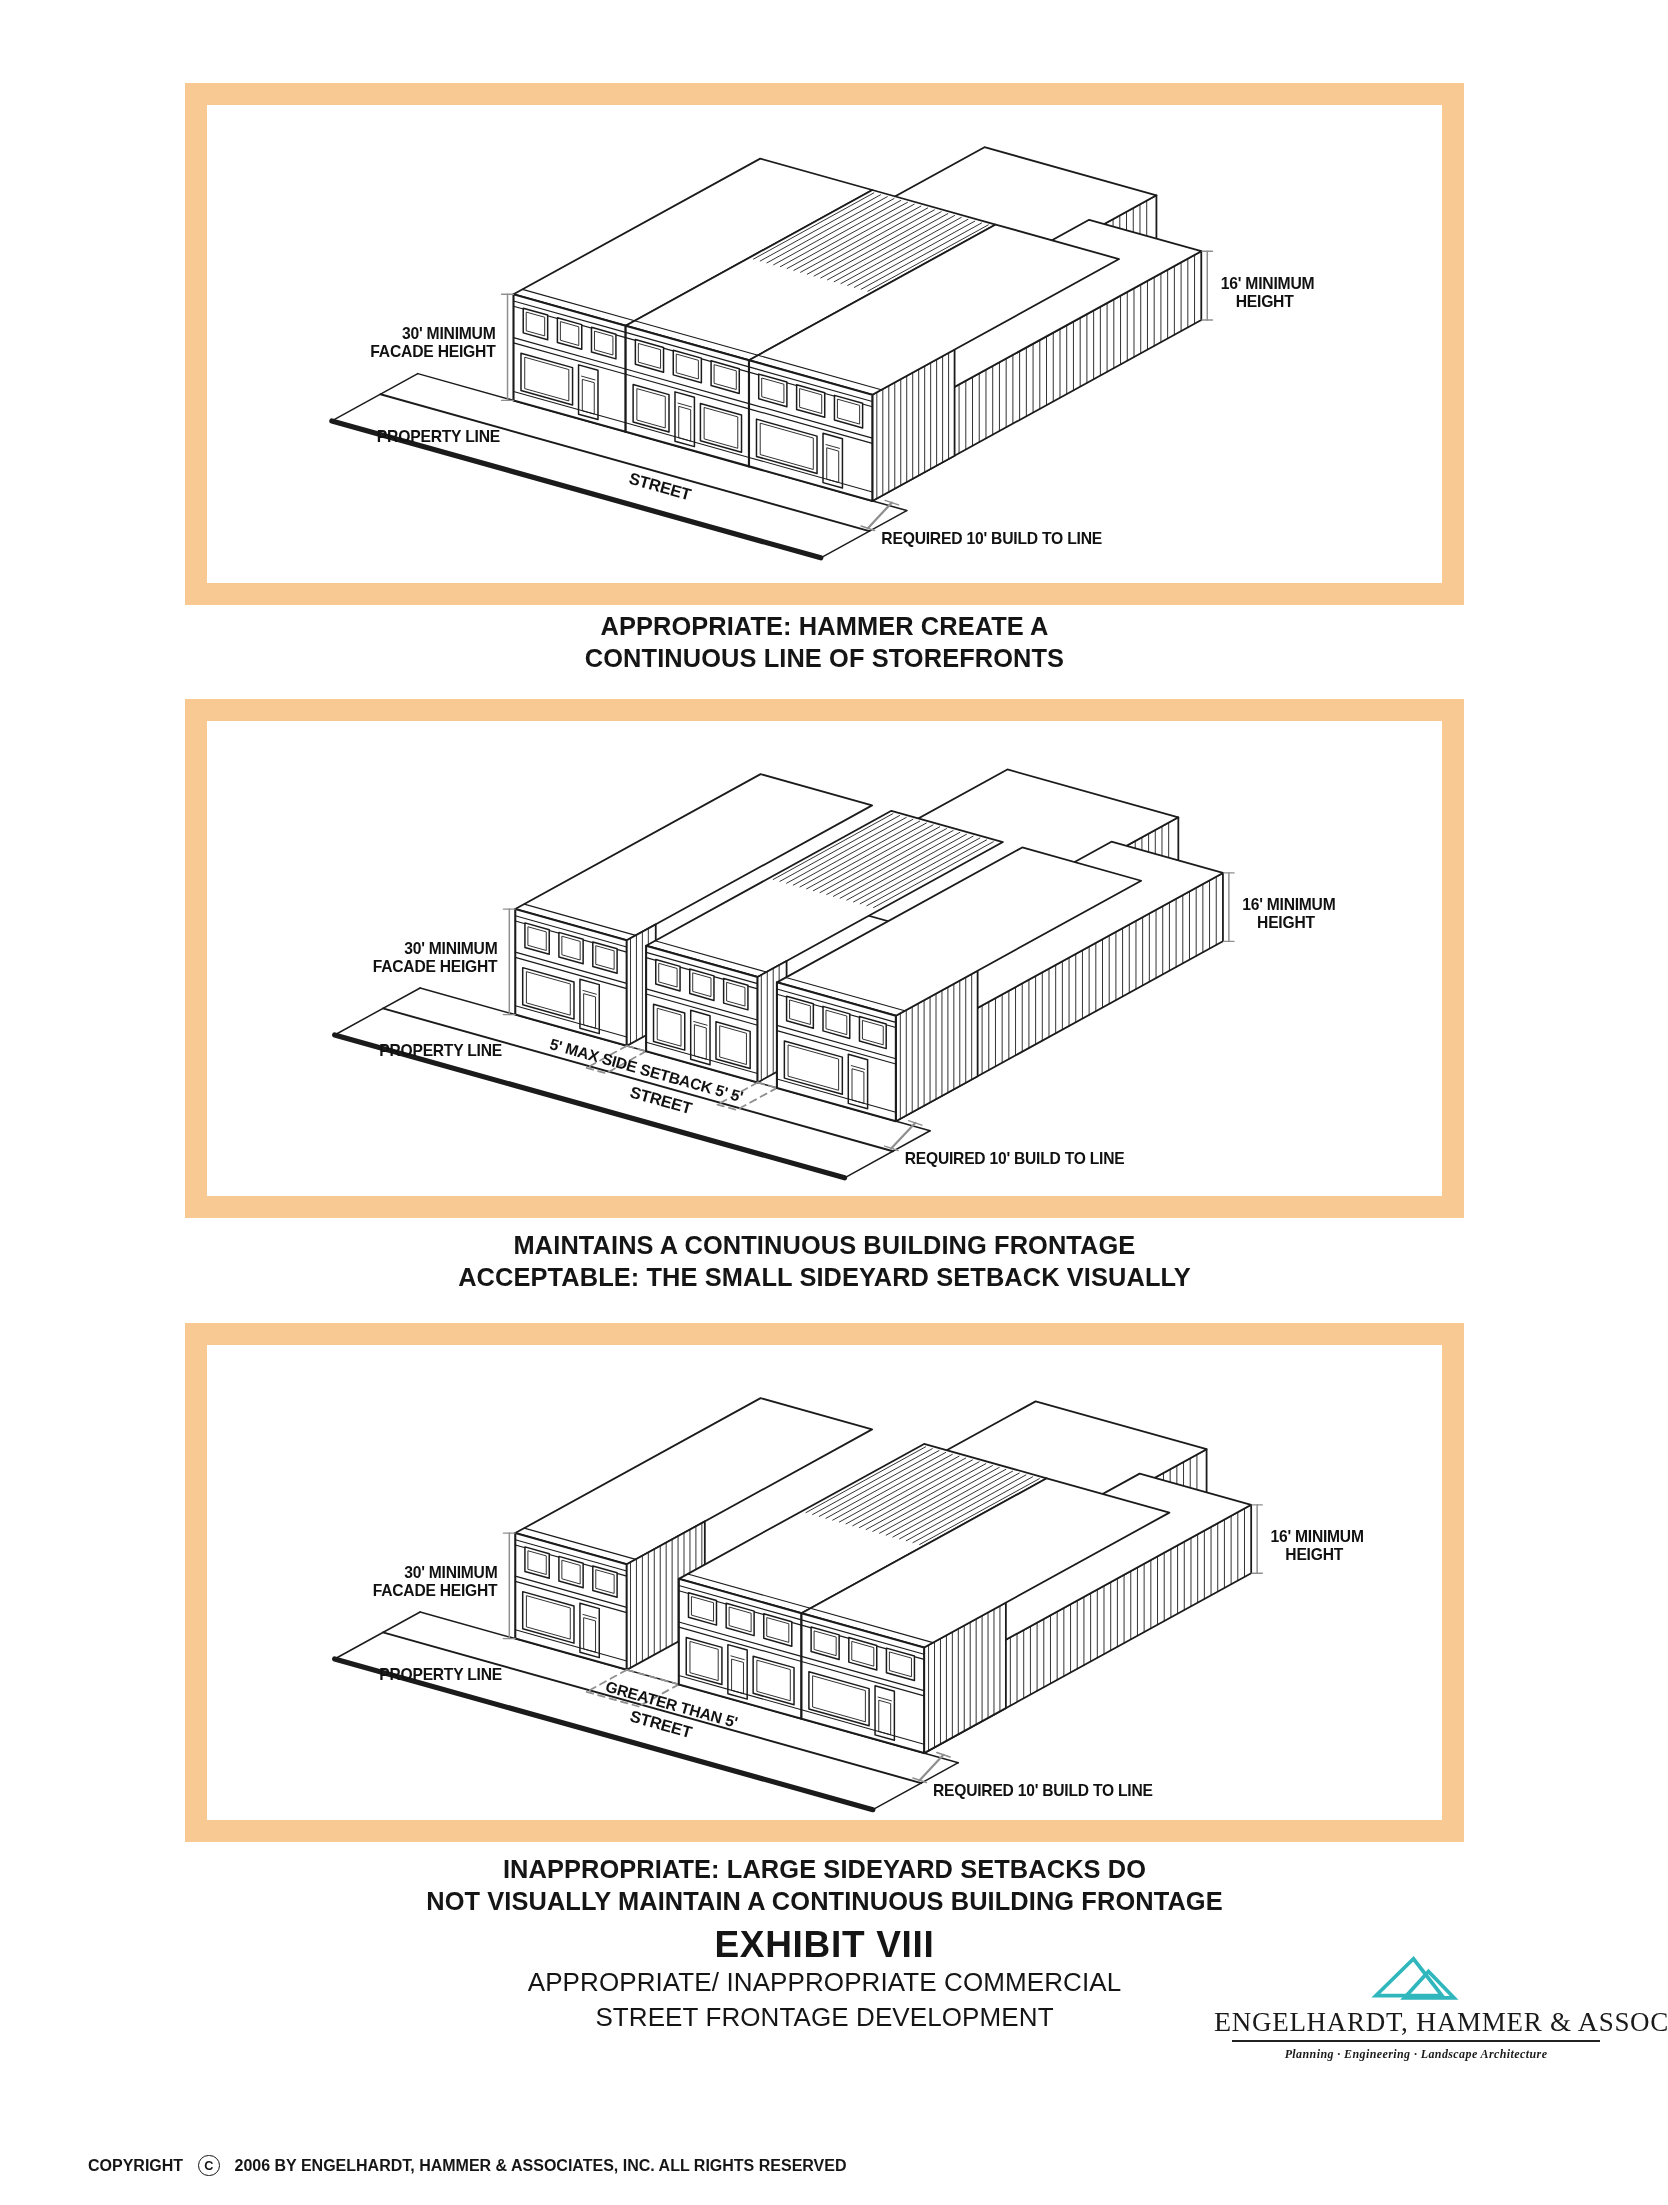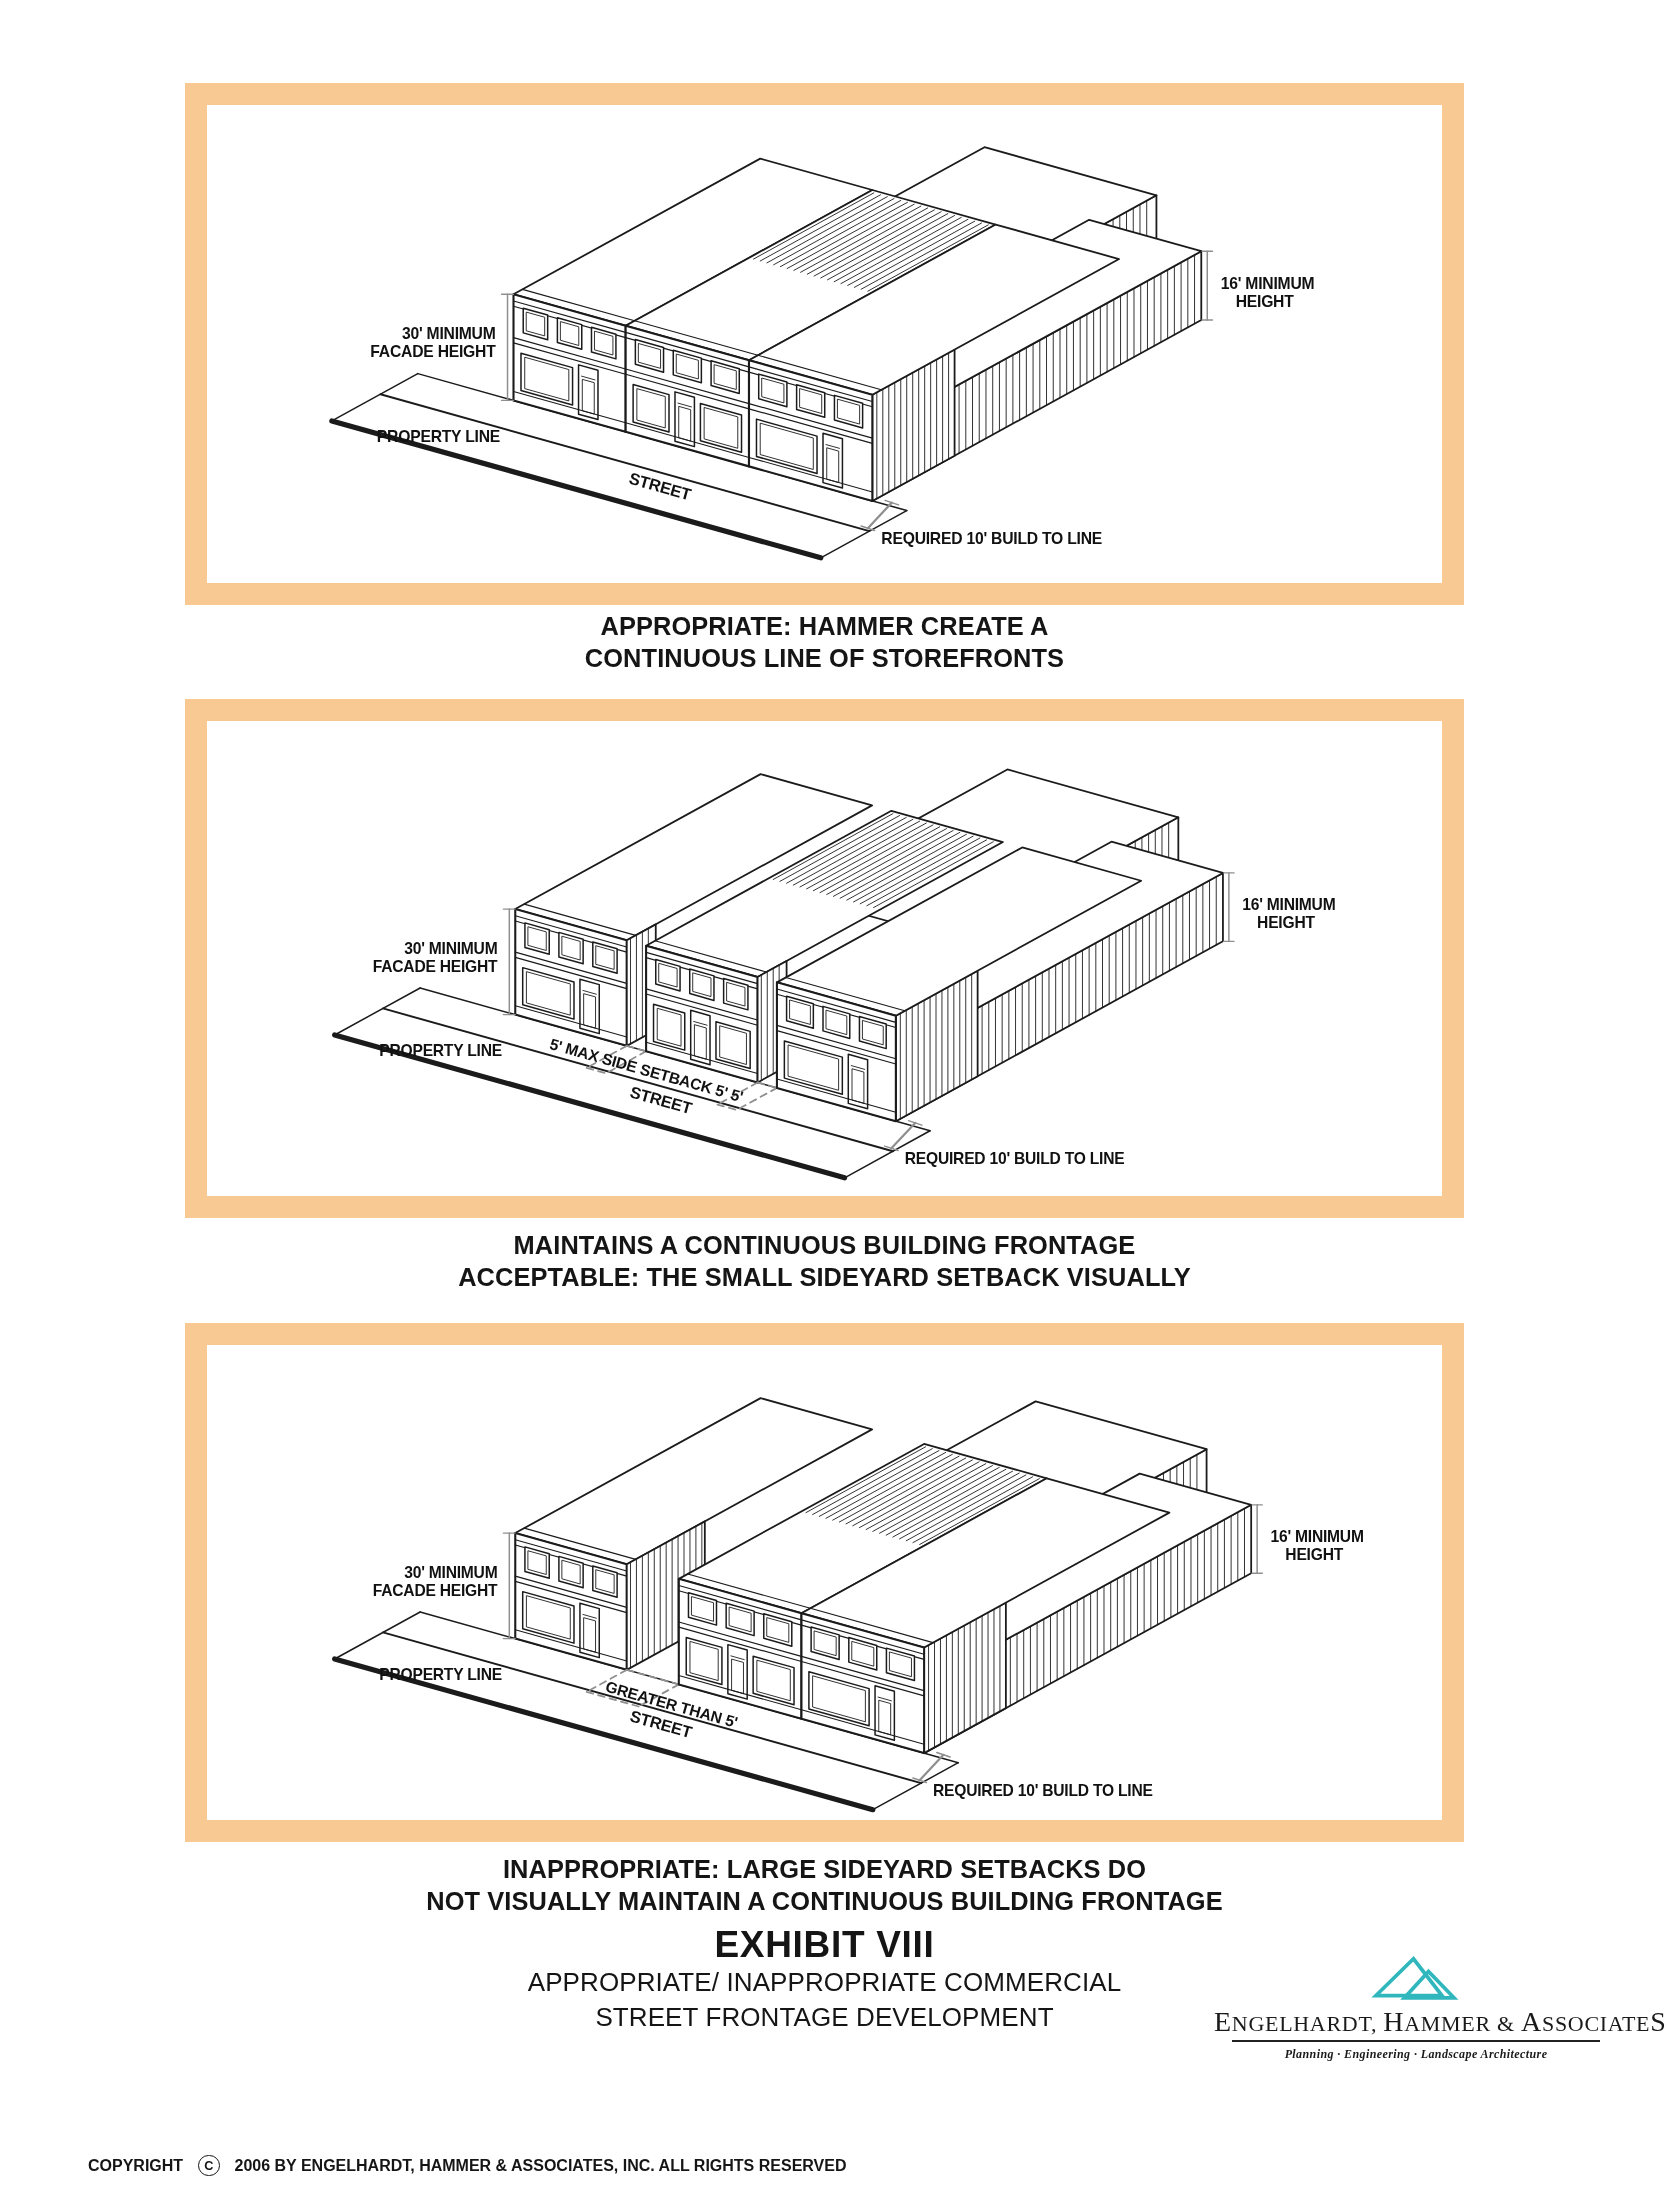--- a/index.html
+++ b/index.html
@@ -12,21 +12,21 @@
   .caption{position:absolute;left:185px;width:1279px;text-align:center;
            font-weight:bold;font-size:25.4px;line-height:32px;letter-spacing:0.1px;color:#151515;}
   .title-block{position:absolute;left:185px;width:1279px;text-align:center;color:#151515;margin-top:12px;}
   .title-exhibit{font-weight:bold;font-size:37px;line-height:40px;letter-spacing:0.7px;}
   .title-sub{font-weight:normal;font-size:26px;line-height:35px;letter-spacing:0.1px;}
   .logo{position:absolute;left:1214px;top:1952px;width:404px;text-align:center;}
   .logo-tri{display:block;margin:0 auto;}
   .logo-name{margin-top:6px;font-family:"Liberation Serif",serif;color:#1a1a1a;
              letter-spacing:0.7px;white-space:nowrap;}
   .lg-big{font-size:28px;}
-  .lg-mid{font-size:22px;}
+  .lg-mid{font-size:27px;}
   .logo-rule{height:2.2px;background:#222;width:368px;margin:1.5px auto 0 auto;}
   .logo-tag{margin-top:5px;font-family:"Liberation Serif",serif;font-style:italic;font-weight:bold;
             font-size:12px;letter-spacing:0.4px;color:#1a1a1a;white-space:nowrap;}
   .copyright{position:absolute;left:88px;top:2155px;display:flex;align-items:center;gap:15px;
              font-weight:bold;font-size:16px;color:#151515;white-space:nowrap;}
   .circ{display:inline-flex;align-items:center;justify-content:center;width:19.4px;height:19.4px;
         border:1.8px solid #151515;border-radius:50%;font-size:12.7px;font-weight:bold;flex:0 0 auto;}
 </style>
 </head>
 <body>

